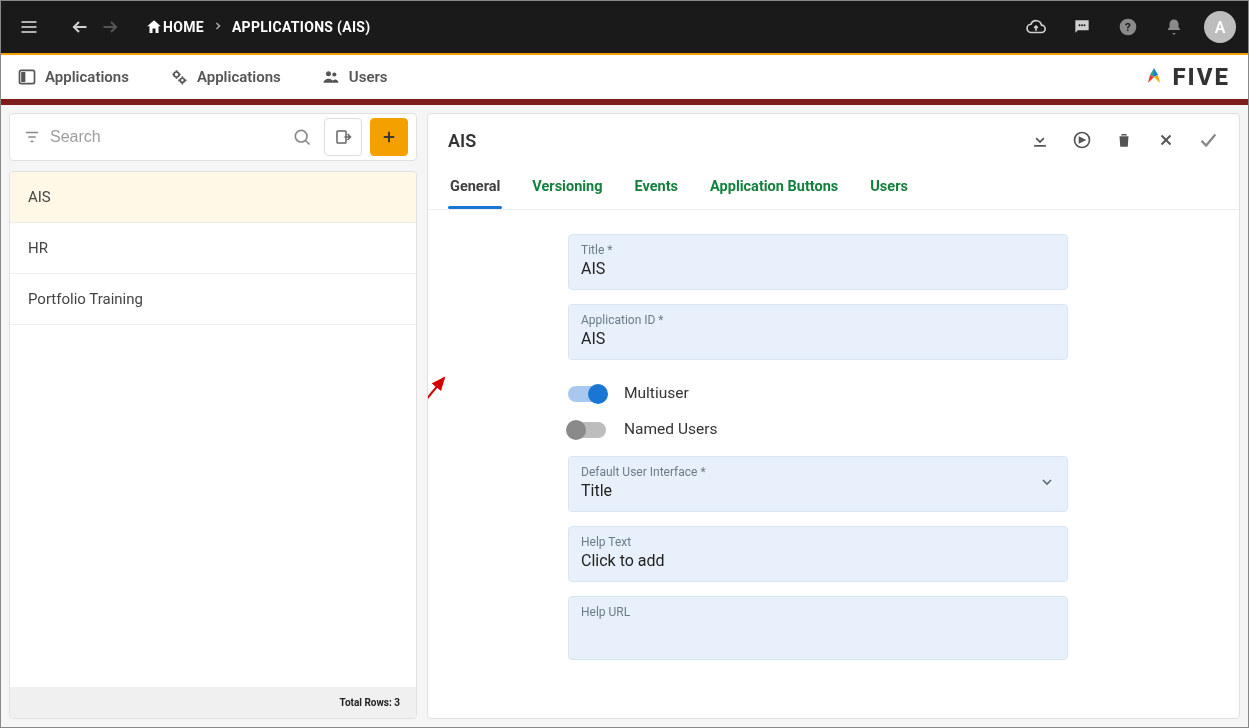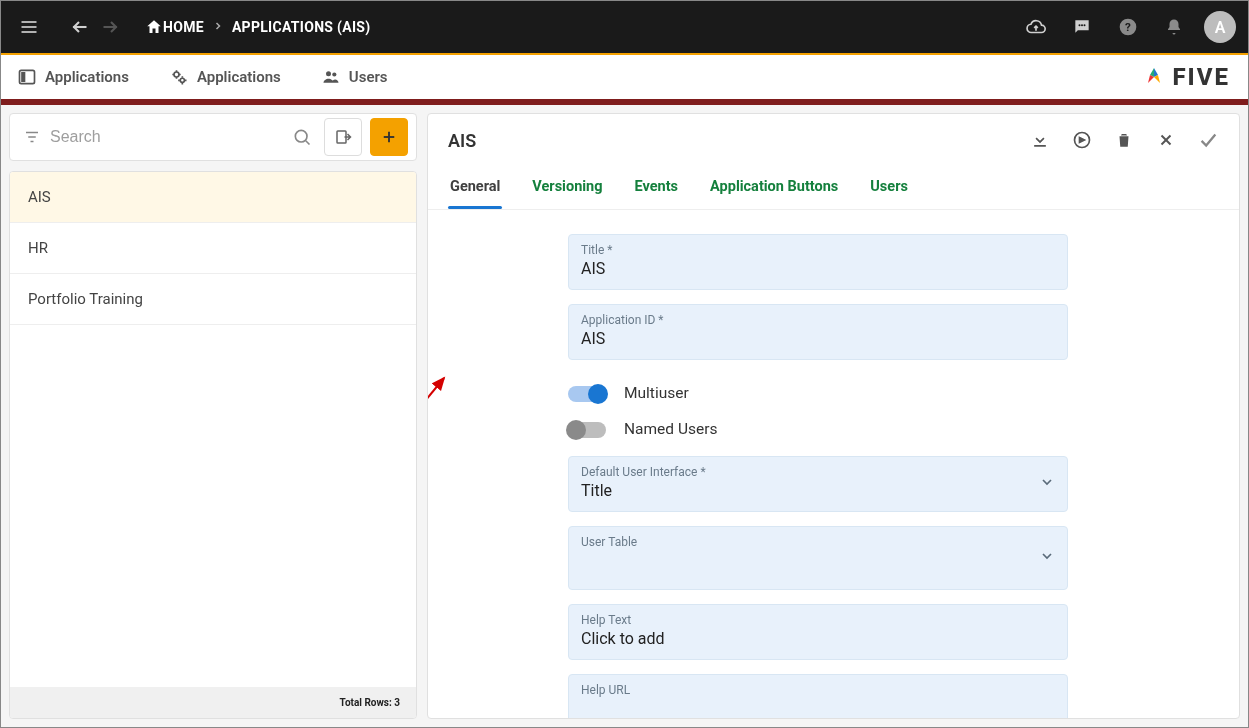--- a/index.html
+++ b/index.html
@@ -301,27 +301,20 @@
         <div class="toggle-label">Named Users</div>
       </div>
 
       <div class="field">
         <div class="lab">Default User Interface *</div>
         <div class="val">Title</div>
         <div class="dd"><svg width="16" height="16" viewBox="0 0 24 24" fill="none" stroke="currentColor" stroke-width="2.5">
               <polyline points="6 9 12 15 18 9"></polyline>
             </svg></div>
       </div>
-      <div class="field" style="padding-bottom:18px;">
-        <div class="lab">User Table</div>
-        <div class="val"></div>
-        <div class="dd"><svg width="16" height="16" viewBox="0 0 24 24" fill="none" stroke="currentColor" stroke-width="2.5">
-              <polyline points="6 9 12 15 18 9"></polyline>
-            </svg></div>
-      </div>
       <div class="field">
         <div class="lab">Help Text</div>
         <div class="val">Click to add</div>
       </div>
       <div class="field" style="padding-bottom:18px; margin-bottom:0;">
         <div class="lab">Help URL</div>
         <div class="val"></div>
       </div>
     </div>
   </div>

